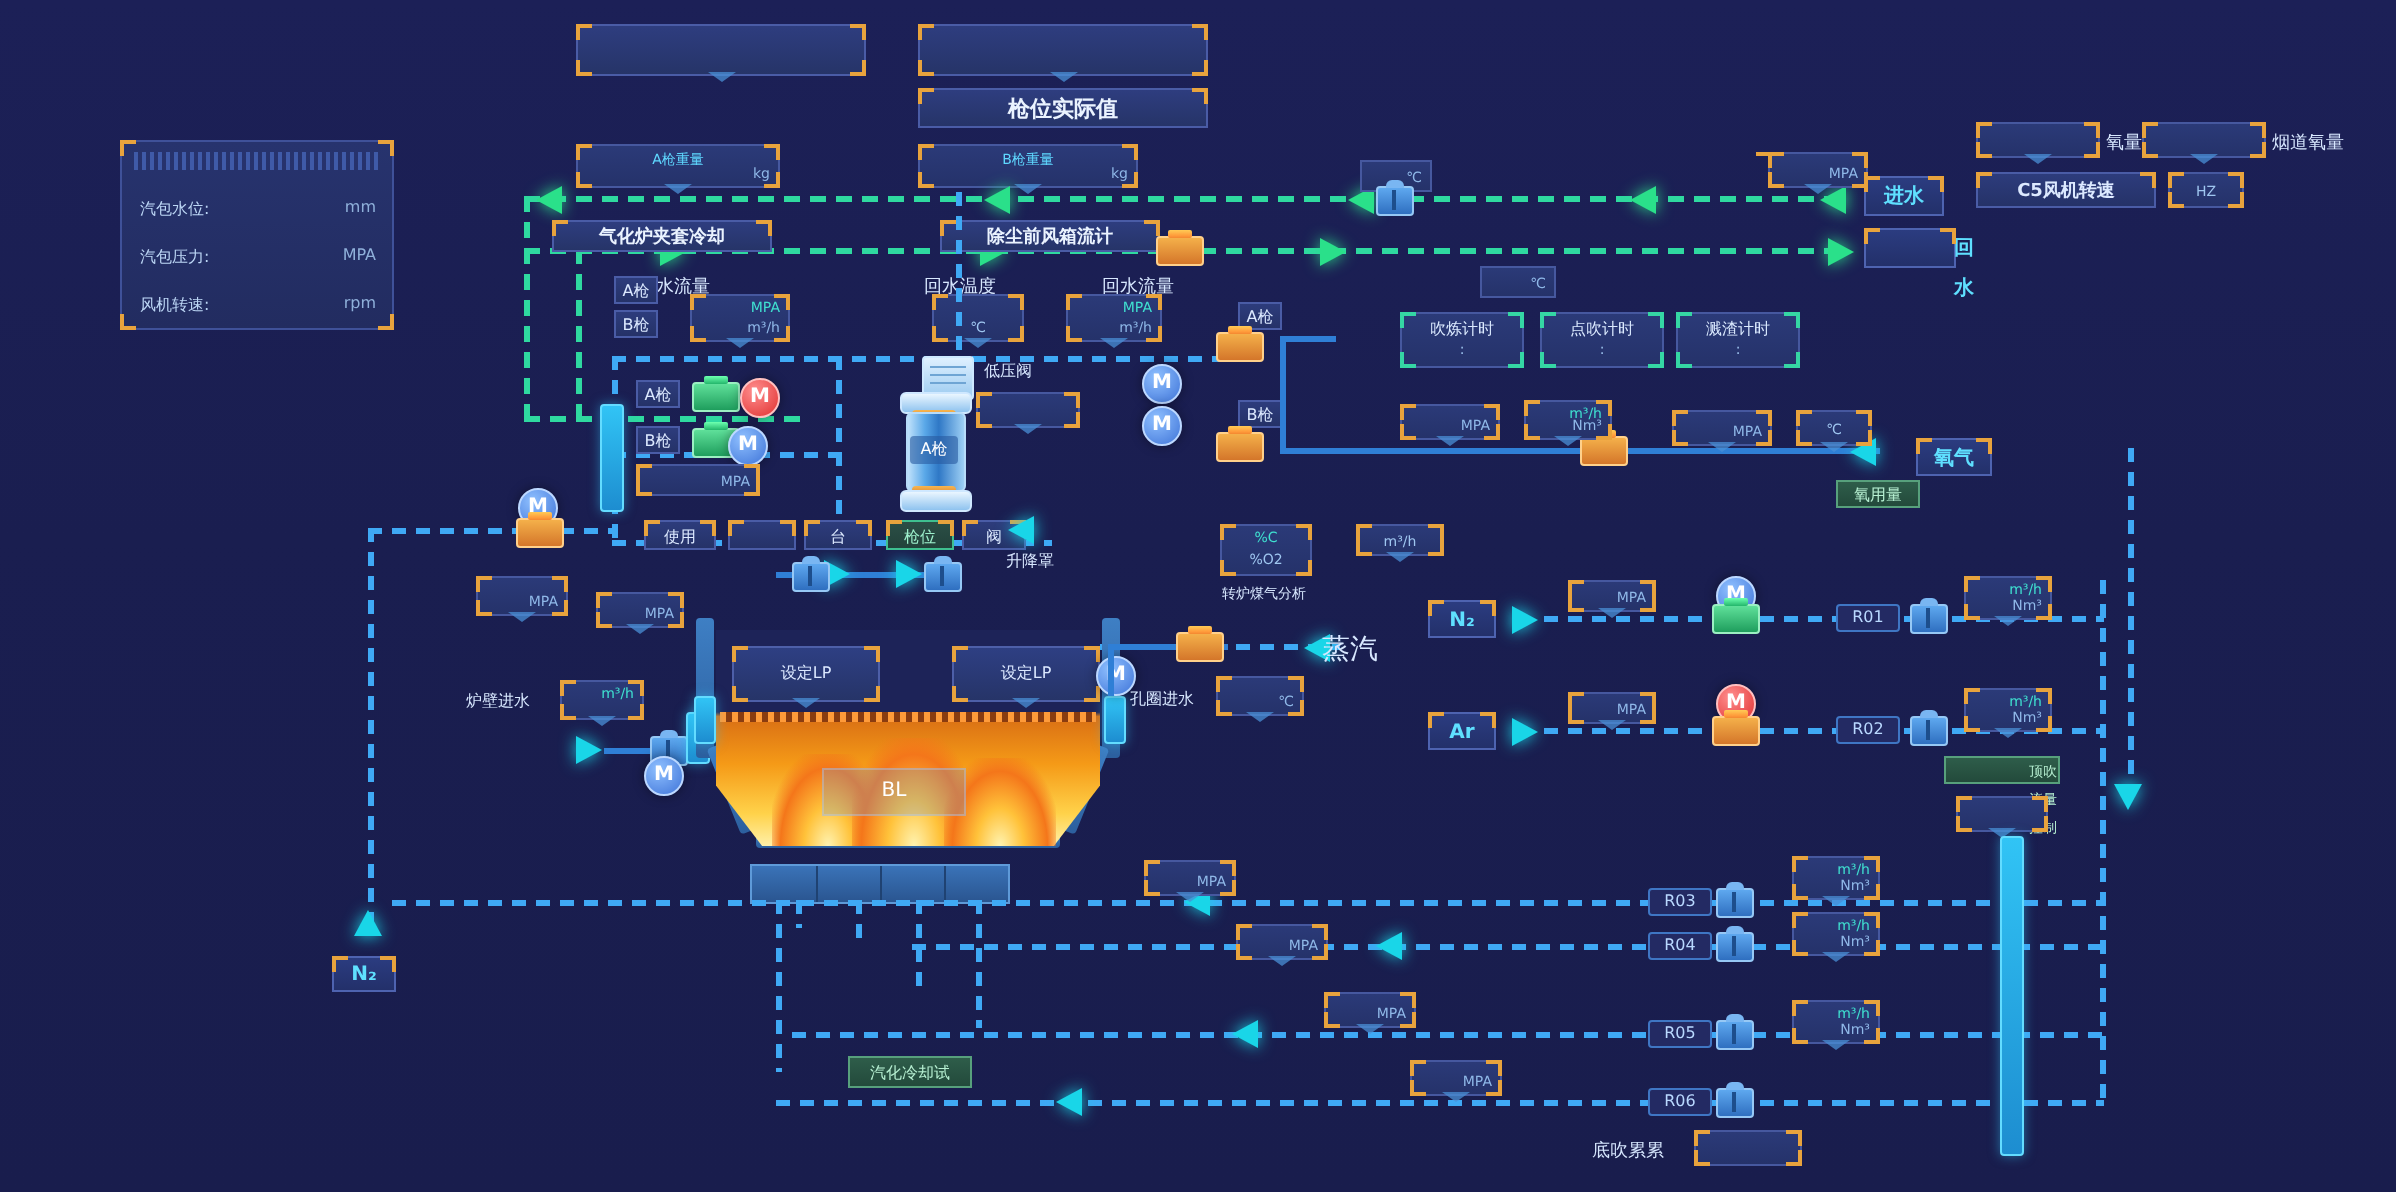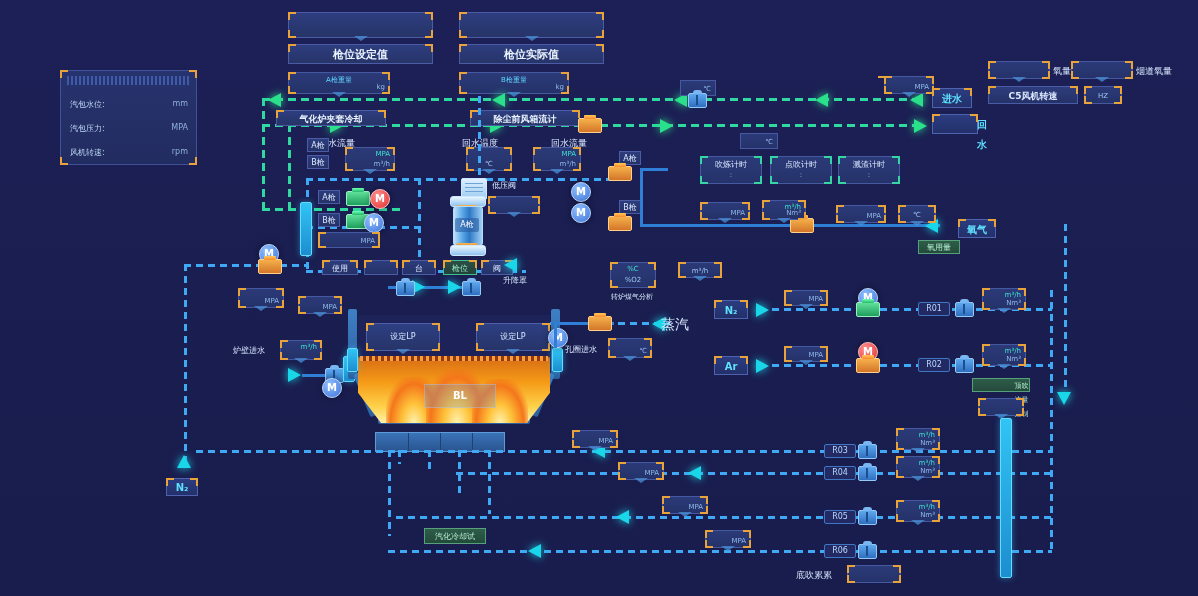--- a/index.html
+++ b/index.html
@@ -123,23 +123,23 @@
 
   
   #furnace{position:absolute;left:348px;top:305px;width:212px;height:128px;}
   .fwall{position:absolute;background:linear-gradient(180deg,#3e7fc4,#2c5f9e);border-radius:2px;}
   #fbody{position:absolute;left:10px;top:10px;width:192px;height:108px;
     background:linear-gradient(180deg,#1d2358 0%,#1d2358 38%,#d96f14 40%,#f59a17 62%,#ffd24a 85%,#fff0a8 100%);
     clip-path:polygon(0 0,100% 0,100% 72%,88% 100%,12% 100%,0 72%);}
   #hatch{position:absolute;left:12px;top:51px;width:188px;height:5px;
     background:repeating-linear-gradient(90deg,#ff9b3a 0 3px,#8a3c10 3px 6px);}
   .flame{position:absolute;bottom:0;background:radial-gradient(ellipse at 50% 100%,#fff3b0 0%,#ffc23a 30%,#f4761a 60%,rgba(244,118,26,0) 78%);}
-  #bl{position:absolute;left:76px;top:79px;width:70px;height:22px;
+  #bl{position:absolute;left:63px;top:79px;width:70px;height:22px;
     background:rgba(120,150,200,.30);border:1px solid rgba(180,210,255,.35);
-    color:#fff;font-size:10px;font-weight:bold;text-align:center;line-height:22px;}
+    color:#fff;font-size:10px;font-weight:normal;text-align:center;line-height:22px;}
   .flpz{position:absolute;background:linear-gradient(180deg,#2e3f83 0%,#263468 100%);
     border:1px solid #4d5fa8;box-sizing:border-box;font-size:8px;color:#dbe8ff;
     text-align:center;line-height:26px;}
   #bottombox{position:absolute;left:375px;top:432px;width:128px;height:18px;
     background:linear-gradient(180deg,#3a73b8 0%,#2a5590 100%);border:1px solid #5e9ad8;}
   #bottombox i{position:absolute;top:0;bottom:0;width:1px;background:#1f4272;}
 
   
   .bar{position:absolute;background:linear-gradient(180deg,#31c4f5 0%,#1d8dd0 100%);
     border:1px solid #63dcff;border-radius:2px;box-shadow:0 0 6px rgba(49,196,245,.5);}
@@ -160,21 +160,20 @@
   #vtop i{position:absolute;left:3px;right:3px;top:4px;height:1px;background:#6fa5d4;}
   #vtop i.b{top:8px;}#vtop i.c{top:12px;}
 </style>
 </head>
 <body>
 
 <div id="stage">
 
   <div class="ttl cnr" style="left:288px;top:12px;width:145px;height:26px;"><span class="cb"></span><span class="notch"></span></div>
   <div class="ttl cnr" style="left:459px;top:12px;width:145px;height:26px;"><span class="cb"></span><span class="notch"></span></div>
-  <div class="ttl cnr" style="left:288px;top:44px;width:145px;height:20px;">枪位设定值</div>
   <div class="ttl cnr" style="left:459px;top:44px;width:145px;height:20px;">枪位实际值</div>
 
   <div class="vbox cnr" style="left:288px;top:72px;width:102px;height:22px;"><span class="cb"></span>
     <div class="cv" style="top:2px;color:#5fd8ff;">A枪重量</div>
     <div class="unit">kg</div>
     <span class="notch"></span></div>
   <div class="vbox cnr" style="left:459px;top:72px;width:110px;height:22px;"><span class="cb"></span>
     <div class="cv" style="top:2px;color:#5fd8ff;">B枪重量</div>
     <div class="unit">kg</div>
     <span class="notch"></span></div>

